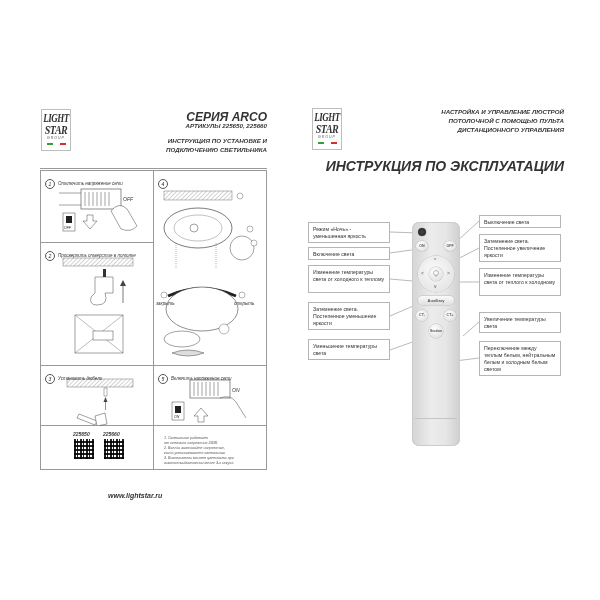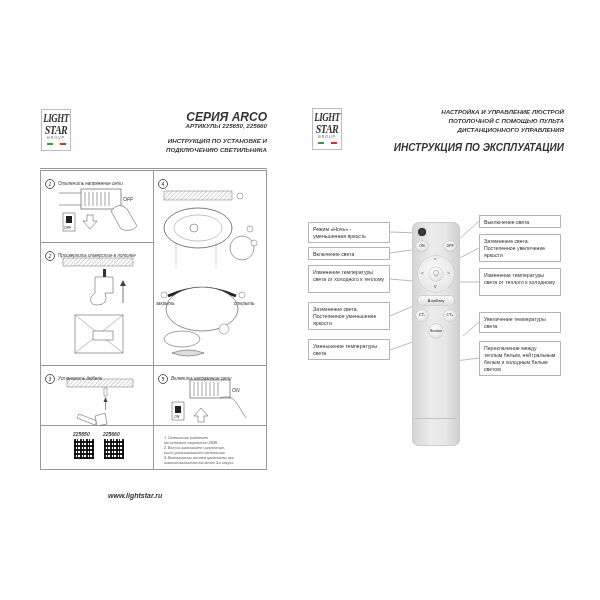--- a/index.html
+++ b/index.html
@@ -182,21 +182,21 @@
 <div class="page right">
   <div class="logo" style="left:12px;top:108px;">
     <span class="l1">LIGHT</span>
     <span class="l2">STAR</span>
     <span class="l3">GROUP</span>
     <span class="flag"></span>
   </div>
   <div class="hdr-right" style="right:36px;top:108px;font-size:6.2px;">НАСТРОЙКА И УПРАВЛЕНИЕ ЛЮСТРОЙ</div>
   <div class="hdr-right" style="right:36px;top:117px;font-size:6.2px;">ПОТОЛОЧНОЙ С ПОМОЩЬЮ ПУЛЬТА</div>
   <div class="hdr-right" style="right:36px;top:126px;font-size:6.2px;">ДИСТАНЦИОННОГО УПРАВЛЕНИЯ</div>
-  <div class="hdr-right" style="right:36px;top:142px;font-size:10px;">ИНСТРУКЦИЯ ПО ЭКСПЛУАТАЦИИ</div>
+  <div class="hdr-right" style="right:36px;top:158px;font-size:14px;">ИНСТРУКЦИЯ ПО ЭКСПЛУАТАЦИИ</div>
 </div>
 
 <div class="callout" style="left:308px;top:222px;width:82px;height:21px;">Режим «Ночь» - уменьшенная яркость</div>
 <div class="callout" style="left:308px;top:247px;width:82px;height:13px;">Включение света</div>
 <div class="callout" style="left:308px;top:265px;width:82px;height:28px;">Изменение температуры света от холодного к теплому</div>
 <div class="callout" style="left:308px;top:302px;width:82px;height:28px;">Затемнение света. Постепенное уменьшение яркости</div>
 <div class="callout" style="left:308px;top:339px;width:82px;height:21px;">Уменьшение температуры света</div>
 
 <div class="callout" style="left:479px;top:215px;width:82px;height:13px;">Выключение света</div>
 <div class="callout" style="left:479px;top:234px;width:82px;height:28px;">Затемнение света. Постепенное увеличение яркости</div>

